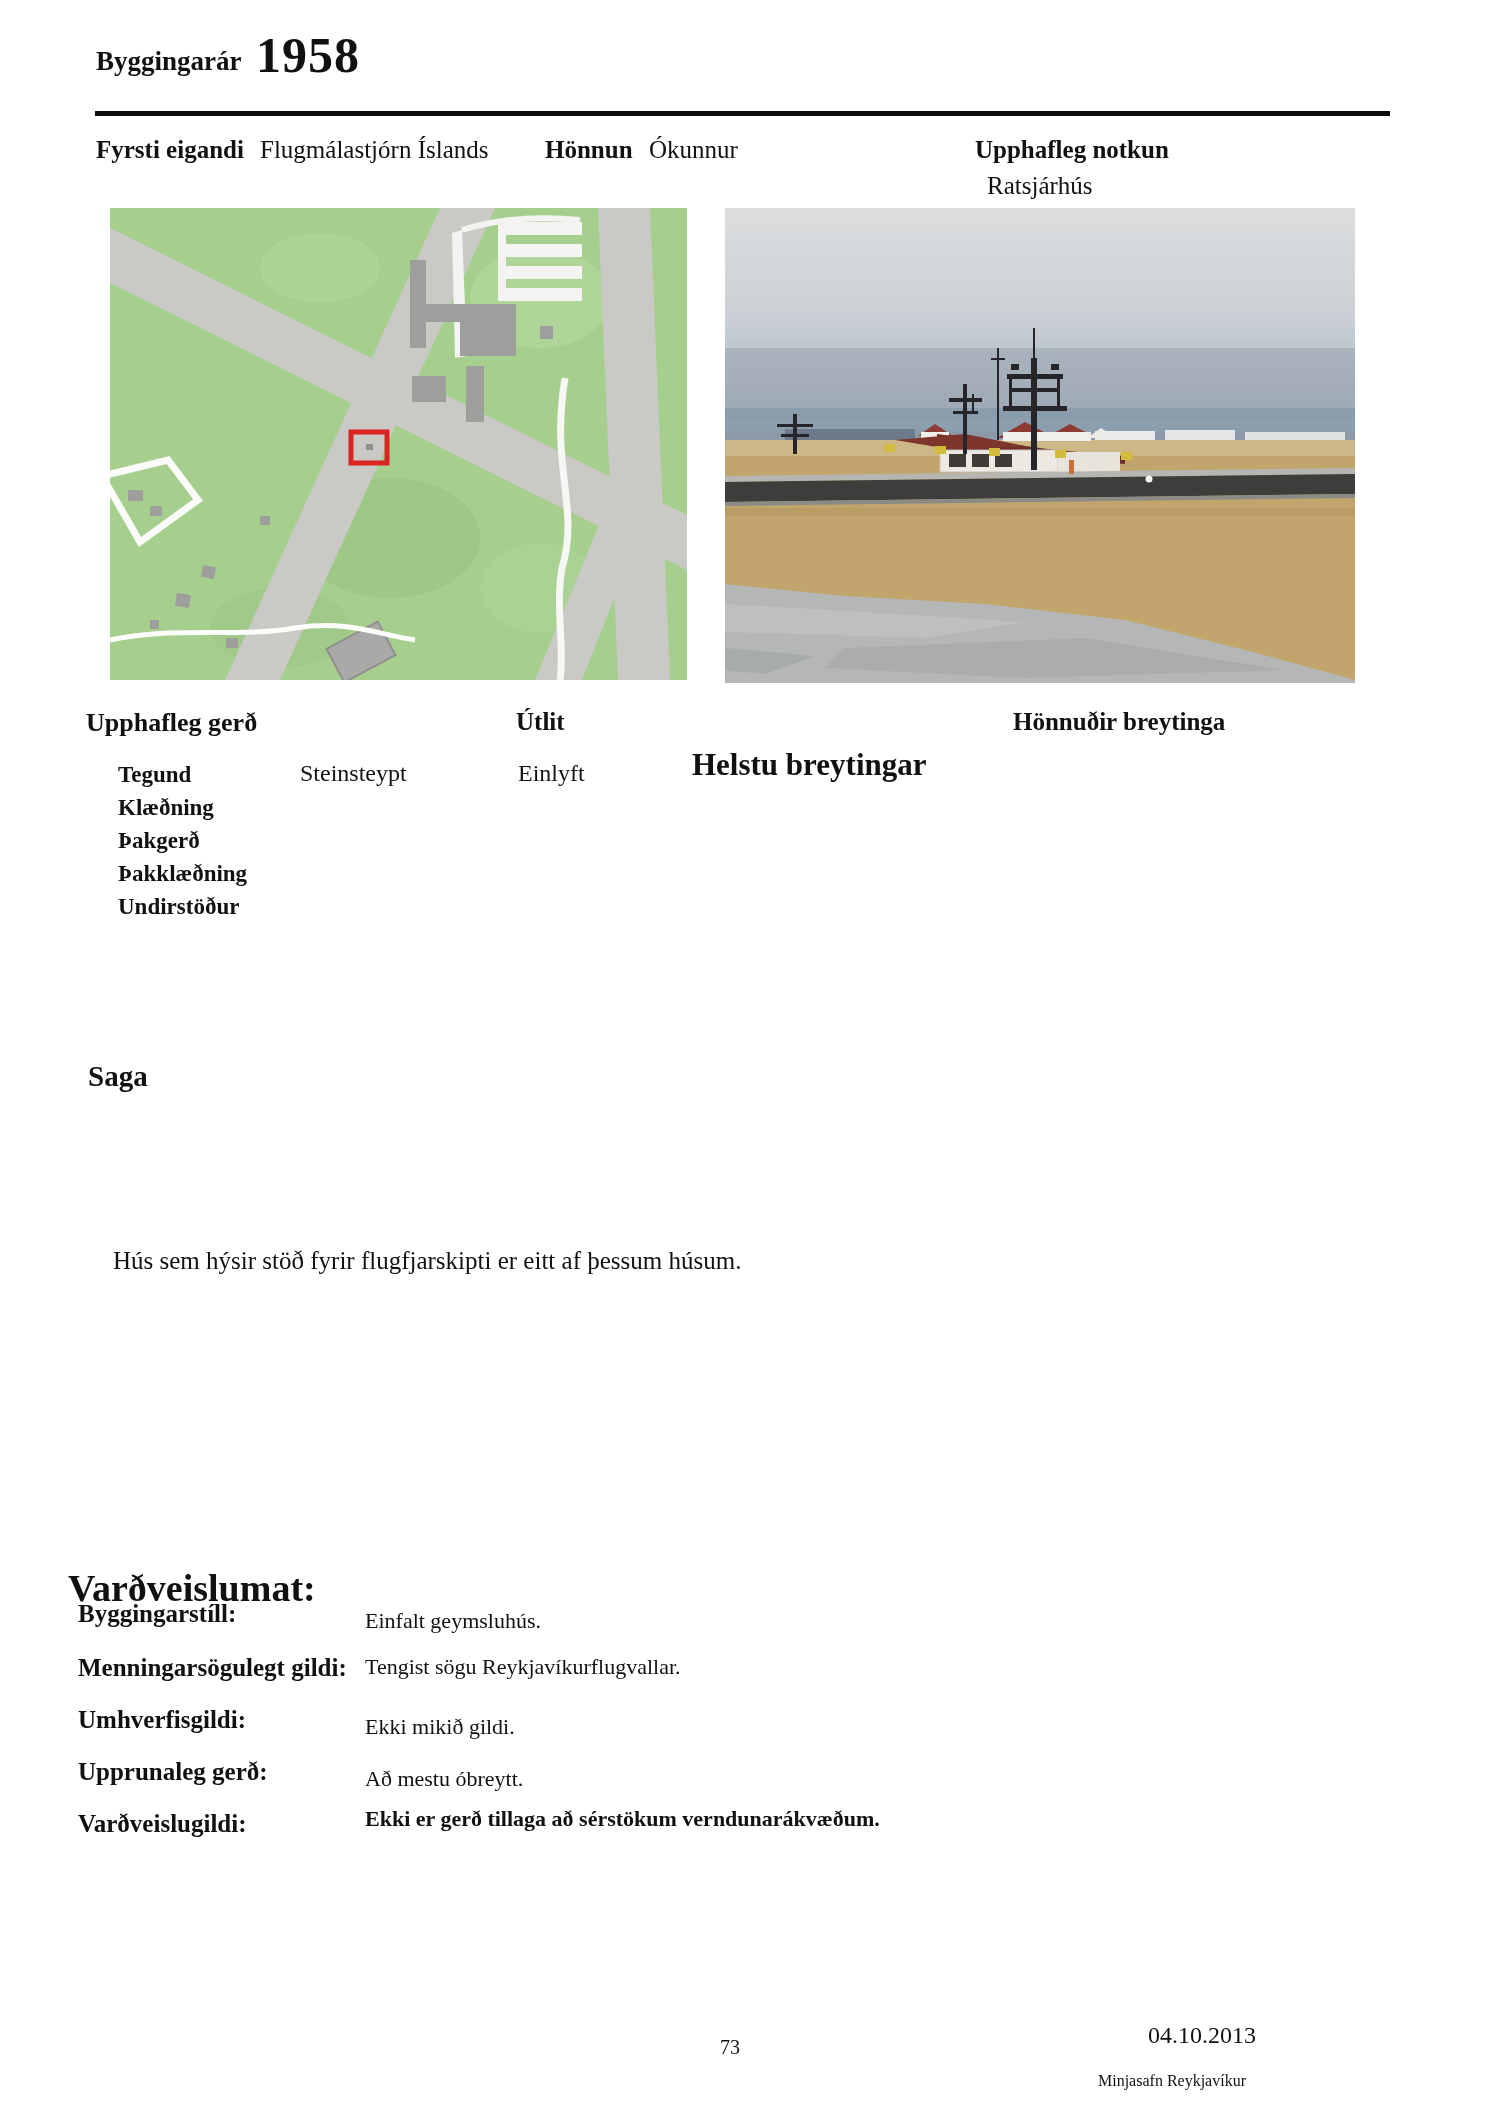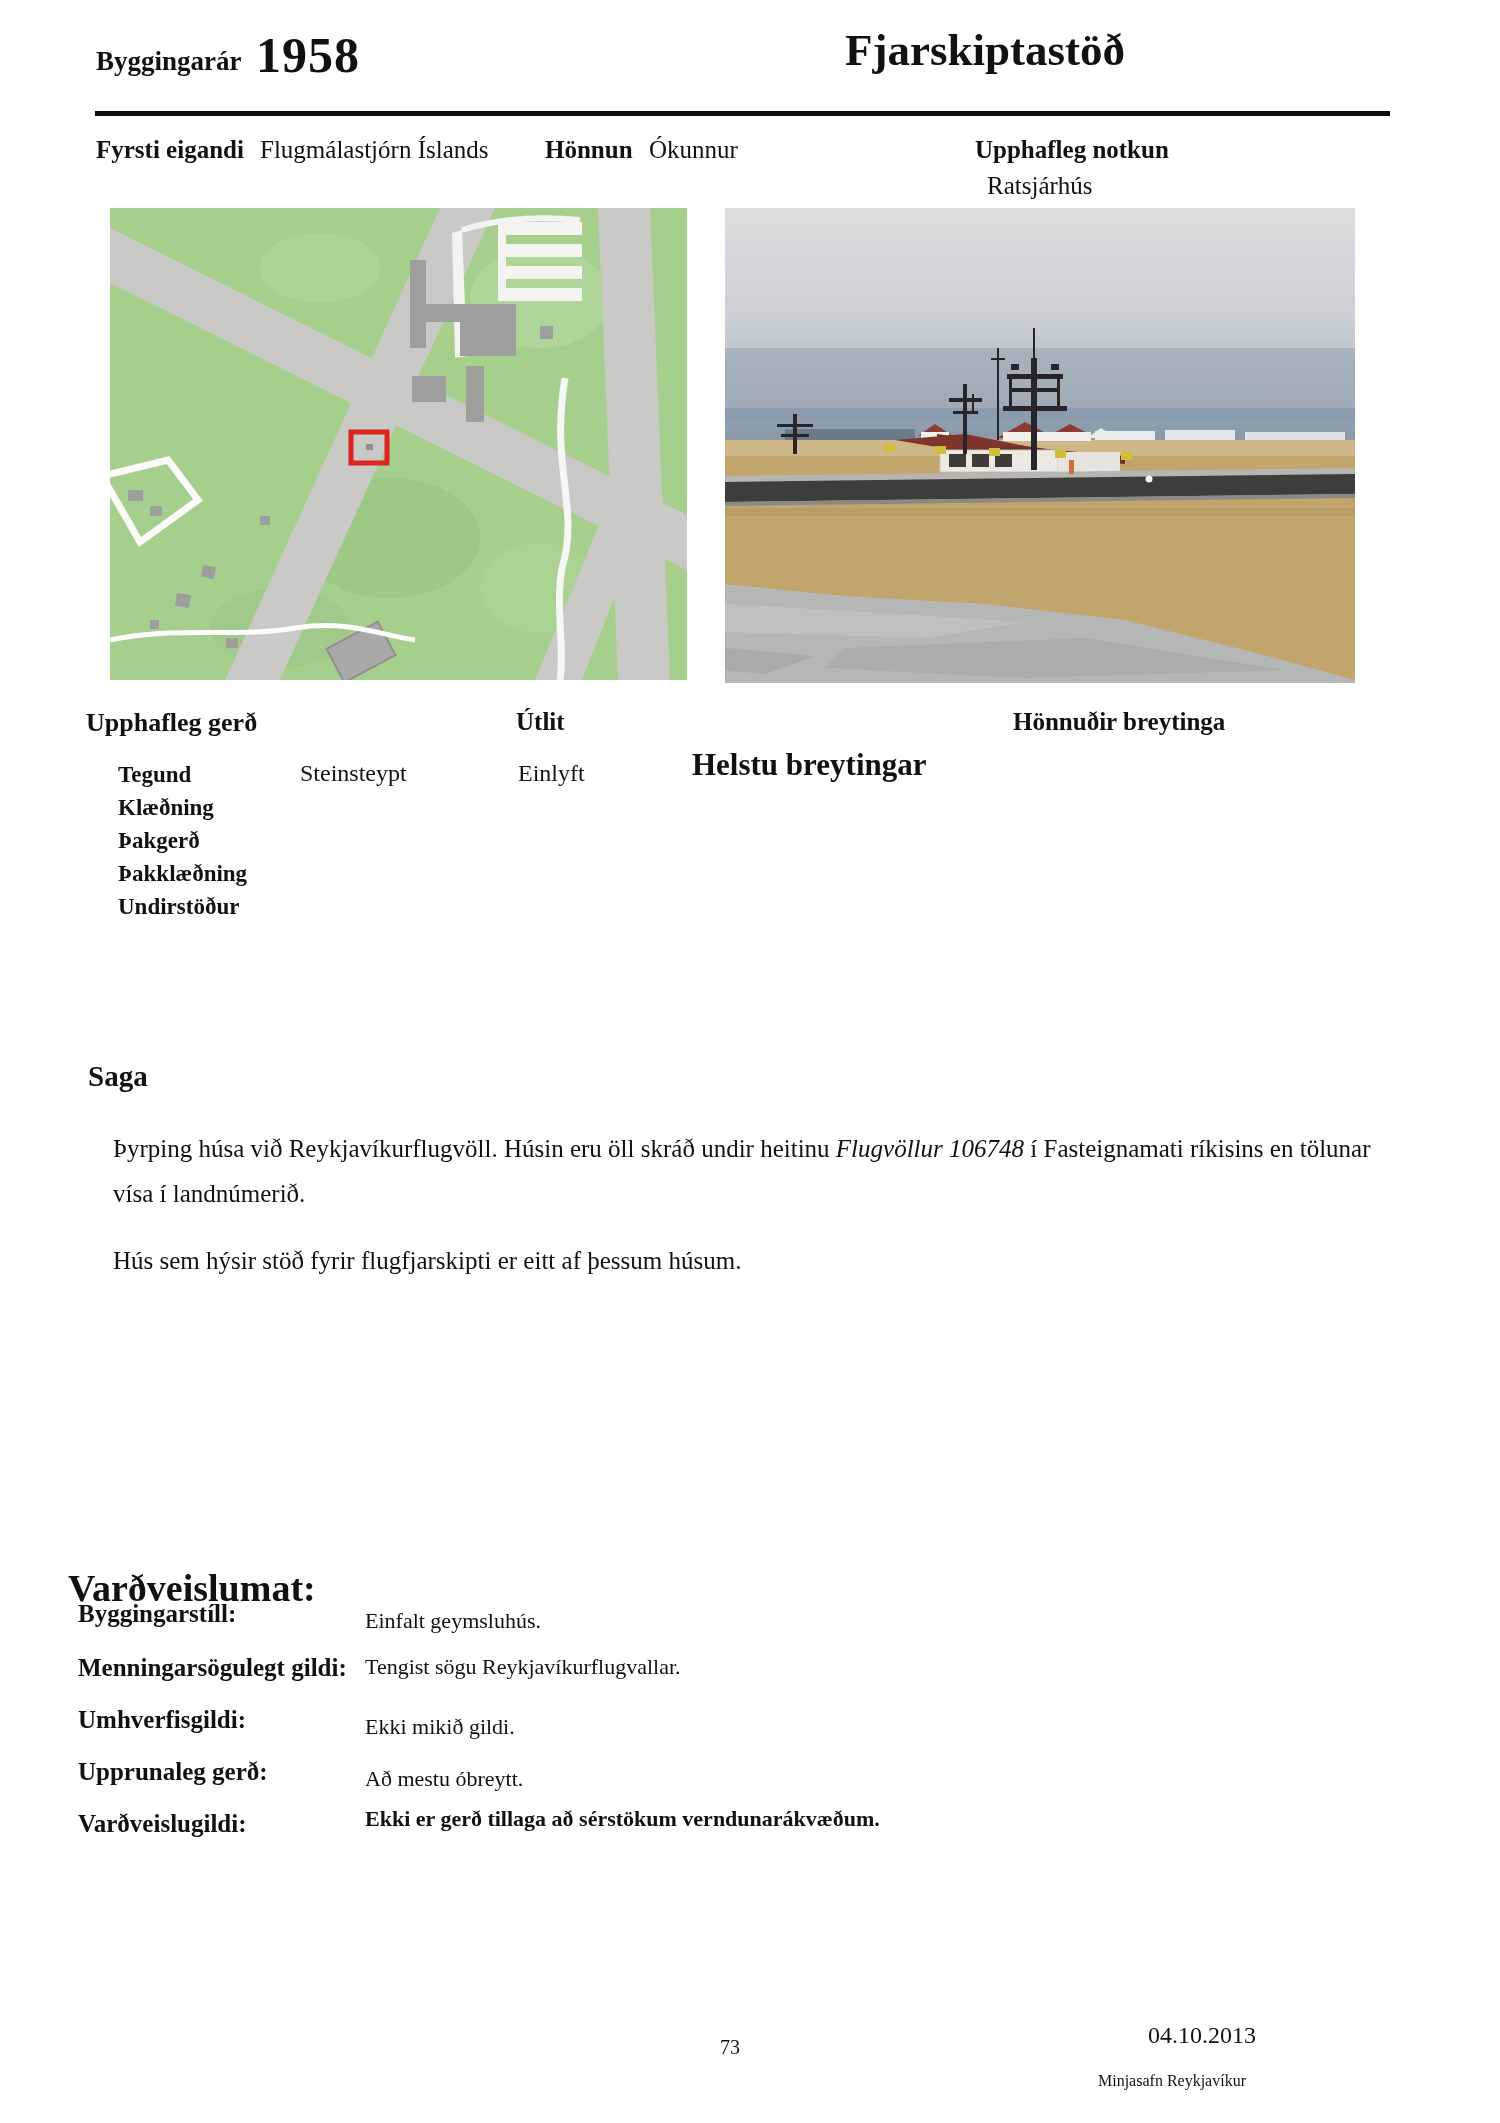--- a/index.html
+++ b/index.html
@@ -35,21 +35,20 @@
   .footer-date{left:1148px;top:2022px;font-size:24px;}
   .footer-org{left:1098px;top:2072px;font-size:16px;}
 </style>
 </head>
 <body>
 
 <div class="page">
 
   <div class="abs b year-label">Byggingarár</div>
   <div class="abs b year">1958</div>
-  <div class="abs b doc-title">Fjarskiptastöð</div>
   <div class="abs rule"></div>
 
   <div class="abs b meta m-fo-l">Fyrsti eigandi</div>
   <div class="abs meta m-fo-v">Flugmálastjórn Íslands</div>
   <div class="abs b meta m-d-l">Hönnun</div>
   <div class="abs meta m-d-v">Ókunnur</div>
   <div class="abs b meta m-ou-l">Upphafleg notkun</div>
   <div class="abs m-ou-v">Ratsjárhús</div>
 
   <svg class="abs map-img" width="577" height="472" viewBox="0 0 577 472">
@@ -202,21 +201,20 @@
 
   <div class="abs b c-label" style="top:762px">Tegund</div>
   <div class="abs b c-label" style="top:795px">Klæðning</div>
   <div class="abs b c-label" style="top:828px">Þakgerð</div>
   <div class="abs b c-label" style="top:861px">Þakklæðning</div>
   <div class="abs b c-label" style="top:894px">Undirstöður</div>
   <div class="abs c-val" style="left:300px;top:760px">Steinsteypt</div>
   <div class="abs c-val" style="left:518px;top:760px">Einlyft</div>
 
   <div class="abs b saga-h">Saga</div>
-  <div class="saga-p saga-p1"><span>Þyrping húsa við Reykjavíkurflugvöll. Húsin eru öll skráð undir heitinu </span><span class="i">Flugvöllur 106748</span><span> í Fasteignamati ríkisins en tölunar vísa í landnúmerið.</span></div>
   <div class="saga-p saga-p2">Hús sem hýsir stöð fyrir flugfjarskipti er eitt af þessum húsum.</div>
 
   <div class="abs b ass-h">Varðveislumat:</div>
   <div class="abs b ass-label" style="top:1600px">Byggingarstíll:</div>
   <div class="abs ass-val" style="top:1608px">Einfalt geymsluhús.</div>
   <div class="abs b ass-label" style="top:1654px">Menningarsögulegt gildi:</div>
   <div class="abs ass-val" style="top:1654px">Tengist sögu Reykjavíkurflugvallar.</div>
   <div class="abs b ass-label" style="top:1706px">Umhverfisgildi:</div>
   <div class="abs ass-val" style="top:1714px">Ekki mikið gildi.</div>
   <div class="abs b ass-label" style="top:1758px">Upprunaleg gerð:</div>

